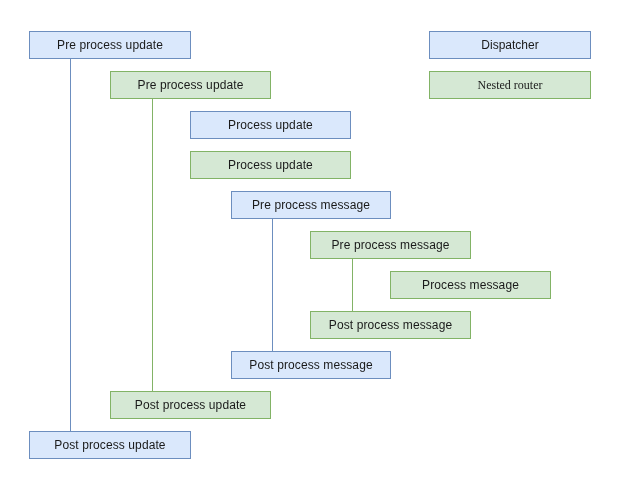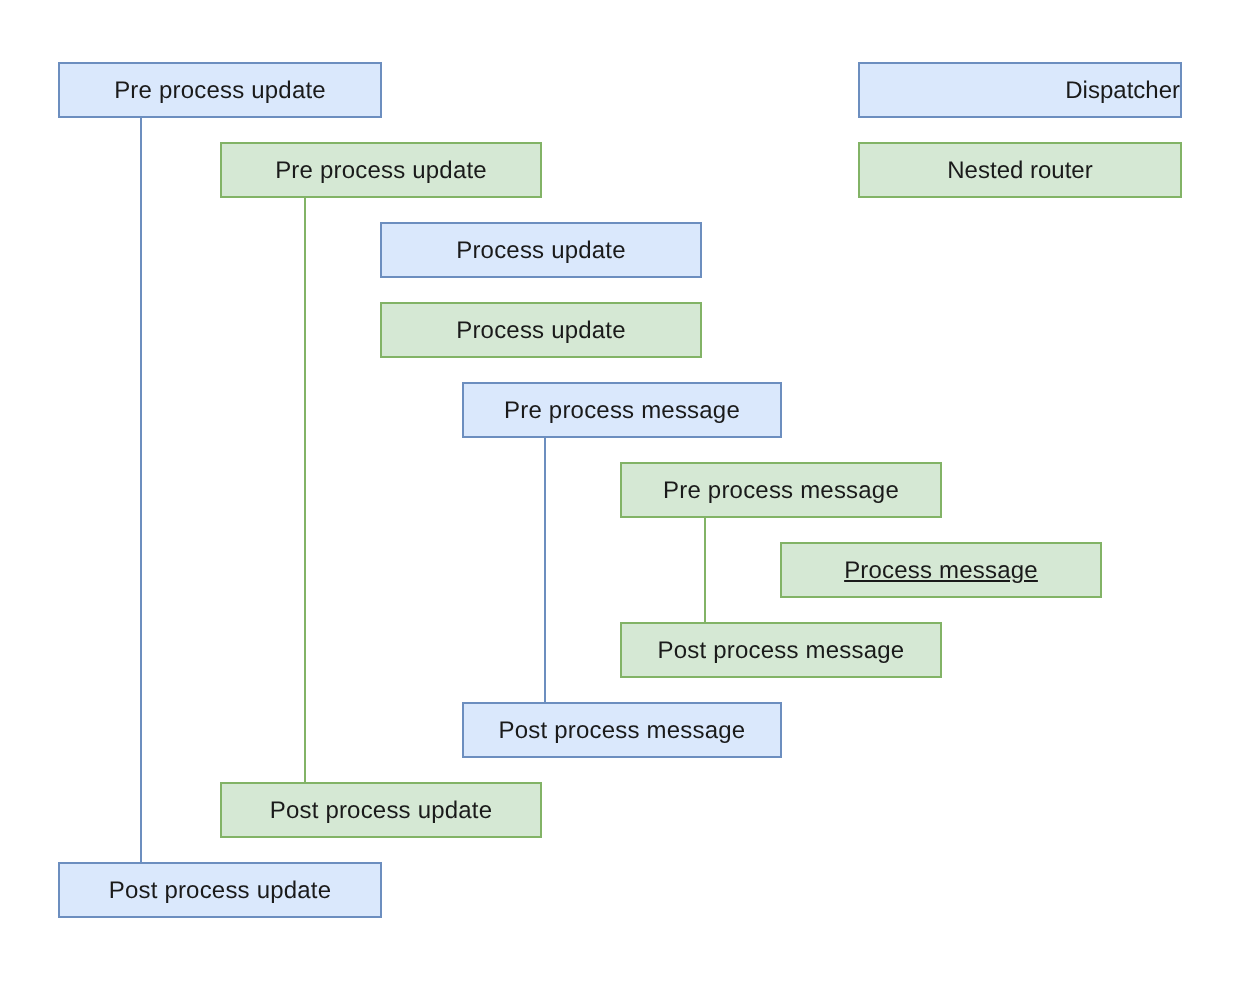--- a/index.html
+++ b/index.html
@@ -91,37 +91,37 @@
       </div>
       <div class="node green" style="left: 190px; top: 151px; width: 161px; height: 28px;">
         <span>Process update</span>
       </div>
       <div class="node blue" style="left: 231px; top: 191px; width: 160px; height: 28px;">
         <span>Pre process message</span>
       </div>
       <div class="node green" style="left: 310px; top: 231px; width: 161px; height: 28px;">
         <span>Pre process message</span>
       </div>
-      <div class="node green" style="left: 390px; top: 271px; width: 161px; height: 28px; text-decoration: underline;">
+      <div class="node green" style="left: 390px; top: 271px; width: 161px; height: 28px;">
         <span>Process message</span>
       </div>
       <div class="node green" style="left: 310px; top: 311px; width: 161px; height: 28px;">
         <span>Post process message</span>
       </div>
       <div class="node blue" style="left: 231px; top: 351px; width: 160px; height: 28px;">
         <span>Post process message</span>
       </div>
       <div class="node green" style="left: 110px; top: 391px; width: 161px; height: 28px;">
         <span>Post process update</span>
       </div>
       <div class="node blue" style="left: 29px; top: 431px; width: 162px; height: 28px;">
         <span>Post process update</span>
       </div>
     </div>
   <div id="legend-layer">
-      <div class="legend-item blue" style="left: 429px; top: 31px; width: 162px; height: 28px; justify-content: flex-end;">
+      <div class="legend-item blue" style="left: 429px; top: 31px; width: 162px; height: 28px;">
         <span>Dispatcher</span>
       </div>
-      <div class="legend-item green" style="left: 429px; top: 71px; width: 162px; height: 28px;">
+      <div class="legend-item green" style="left: 429px; top: 71px; width: 162px; height: 28px; font-family: Liberation Serif, serif;">
         <span>Nested router</span>
       </div>
     </div>
 </div>
 
 </body></html>

